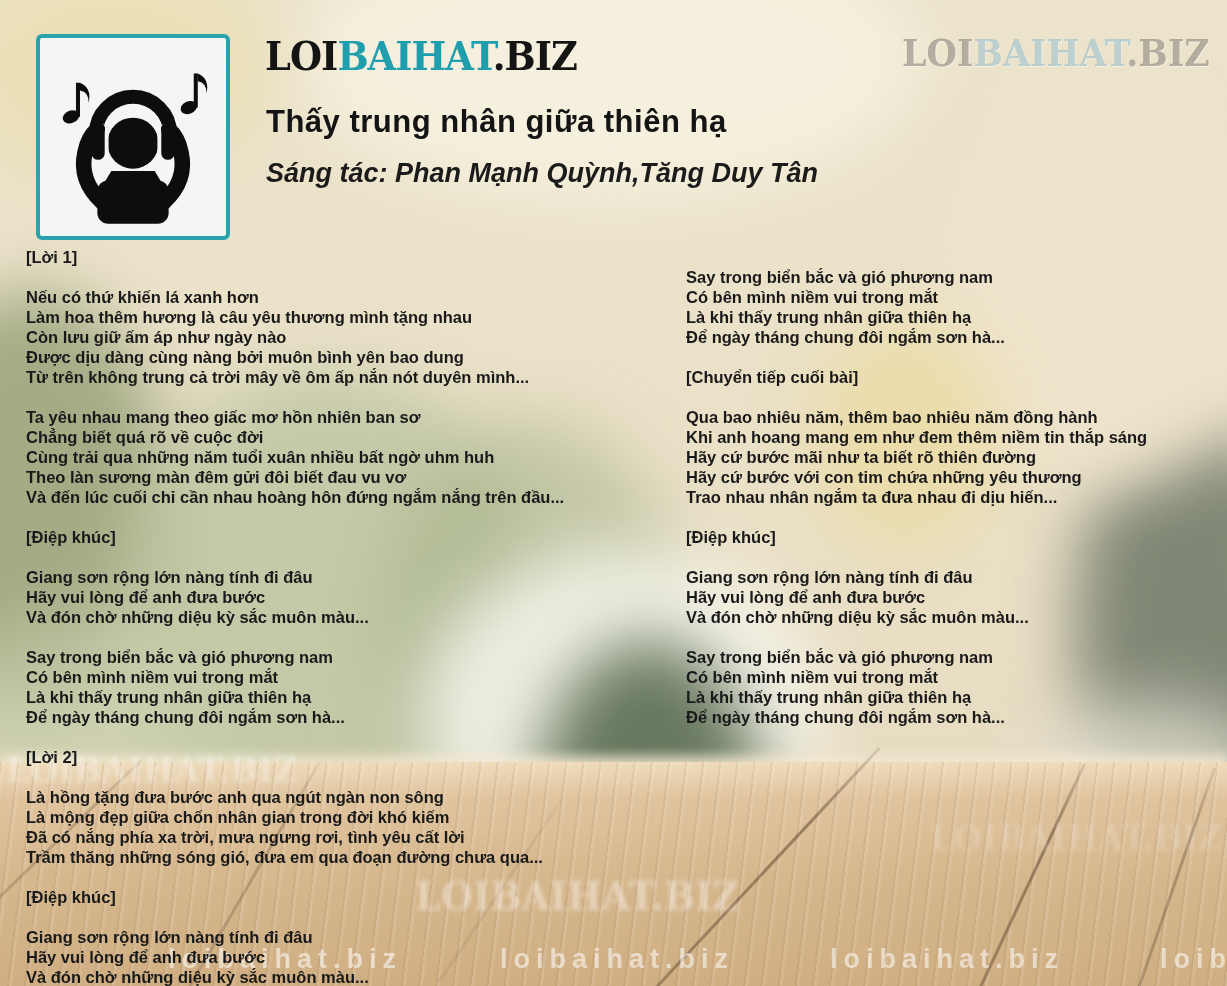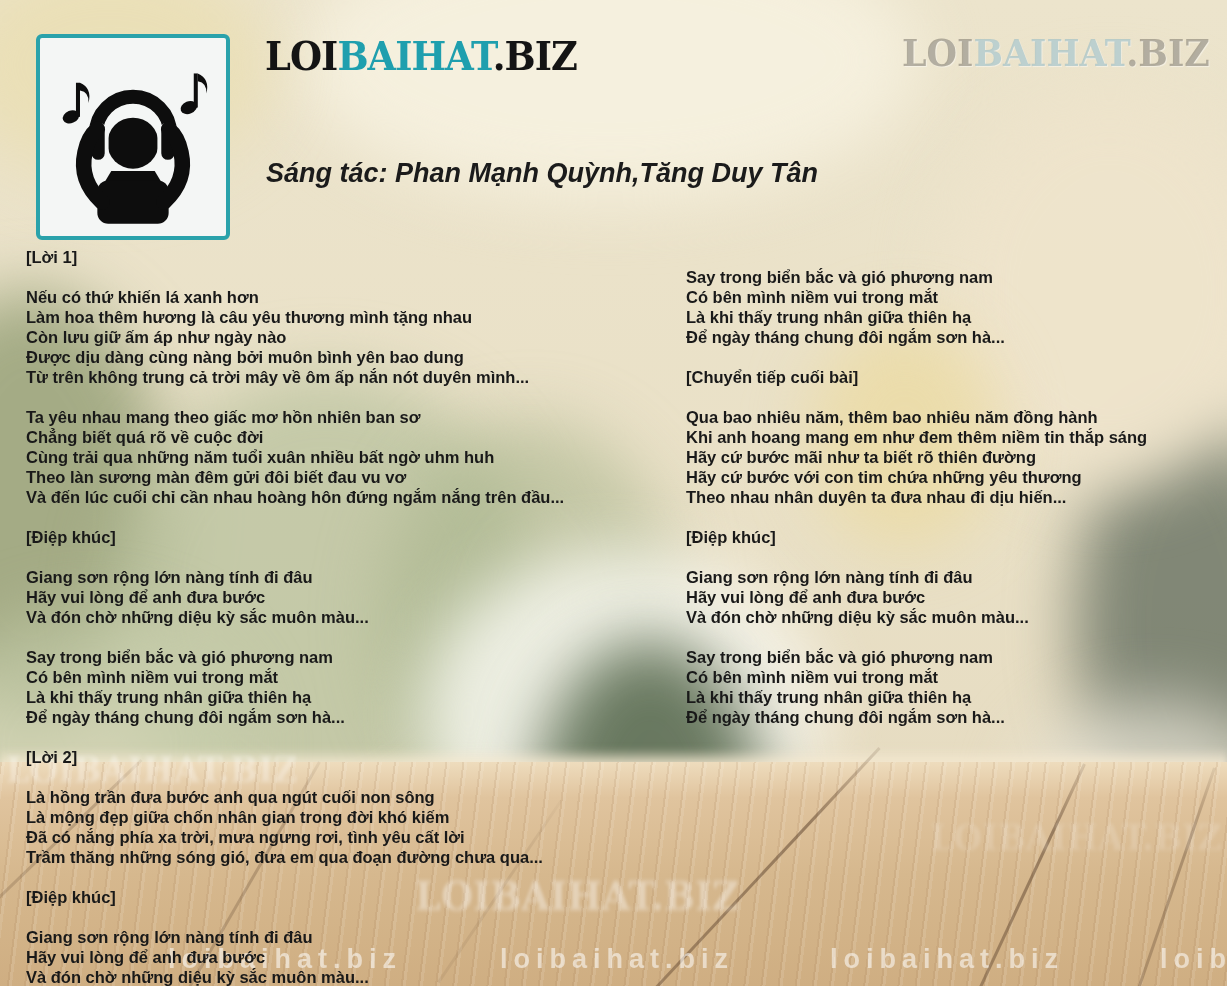--- a/index.html
+++ b/index.html
@@ -171,20 +171,21 @@
           <path d="M80 102 Q95 88 91 70 Q89 60 83 55" fill="none" stroke="#0d0d0d" stroke-width="10" stroke-linecap="round"></path>
         </g>
       </svg>
     </span>
   </div>
 
   <div class="brand">
     <span>LOI</span><span class="teal">BAIHAT</span><span>.BIZ</span>
   </div>
 
+  <div class="song-title">Thấy trung nhân giữa thiên hạ</div>
   <div class="composer">Sáng tác: Phan Mạnh Quỳnh,Tăng Duy Tân</div>
 
   <div id="lyrics-left" class="col col-left">
       <div class="block">
         <p class="lyric-line">[Lời 1]</p>
       </div>
       <div class="block">
         <p class="lyric-line">Nếu có thứ khiến lá xanh hơn</p>
         <p class="lyric-line">Làm hoa thêm hương là câu yêu thương mình tặng nhau</p>
         <p class="lyric-line">Còn lưu giữ ấm áp như ngày nào</p>
@@ -209,21 +210,21 @@
       <div class="block">
         <p class="lyric-line">Say trong biển bắc và gió phương nam</p>
         <p class="lyric-line">Có bên mình niềm vui trong mắt</p>
         <p class="lyric-line">Là khi thấy trung nhân giữa thiên hạ</p>
         <p class="lyric-line">Để ngày tháng chung đôi ngắm sơn hà...</p>
       </div>
       <div class="block">
         <p class="lyric-line">[Lời 2]</p>
       </div>
       <div class="block">
-        <p class="lyric-line">Là hồng trần đưa bước anh qua ngút cuối non sông</p>
+        <p class="lyric-line">Là hồng tặng đưa bước anh qua ngút ngàn non sông</p>
         <p class="lyric-line">Là mộng đẹp giữa chốn nhân gian trong đời khó kiếm</p>
         <p class="lyric-line">Đã có nắng phía xa trời, mưa ngưng rơi, tình yêu cất lời</p>
         <p class="lyric-line">Trầm thăng những sóng gió, đưa em qua đoạn đường chưa qua...</p>
       </div>
       <div class="block">
         <p class="lyric-line">[Điệp khúc]</p>
       </div>
       <div class="block">
         <p class="lyric-line">Giang sơn rộng lớn nàng tính đi đâu</p>
         <p class="lyric-line">Hãy vui lòng để anh đưa bước</p>
@@ -238,21 +239,21 @@
         <p class="lyric-line">Để ngày tháng chung đôi ngắm sơn hà...</p>
       </div>
       <div class="block">
         <p class="lyric-line">[Chuyển tiếp cuối bài]</p>
       </div>
       <div class="block">
         <p class="lyric-line">Qua bao nhiêu năm, thêm bao nhiêu năm đồng hành</p>
         <p class="lyric-line">Khi anh hoang mang em như đem thêm niềm tin thắp sáng</p>
         <p class="lyric-line">Hãy cứ bước mãi như ta biết rõ thiên đường</p>
         <p class="lyric-line">Hãy cứ bước với con tim chứa những yêu thương</p>
-        <p class="lyric-line">Theo nhau nhân duyên ta đưa nhau đi dịu hiến...</p>
+        <p class="lyric-line">Trao nhau nhân ngắm ta đưa nhau đi dịu hiến...</p>
       </div>
       <div class="block">
         <p class="lyric-line">[Điệp khúc]</p>
       </div>
       <div class="block">
         <p class="lyric-line">Giang sơn rộng lớn nàng tính đi đâu</p>
         <p class="lyric-line">Hãy vui lòng để anh đưa bước</p>
         <p class="lyric-line">Và đón chờ những diệu kỳ sắc muôn màu...</p>
       </div>
       <div class="block">

